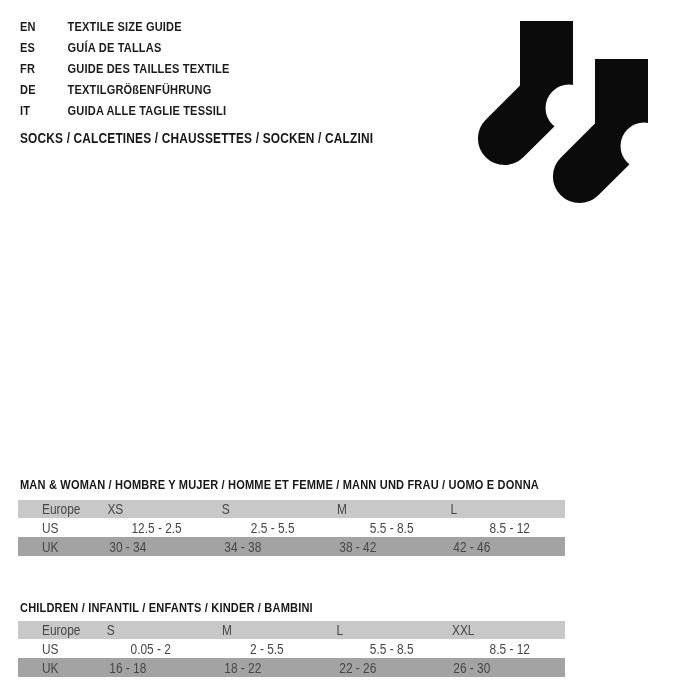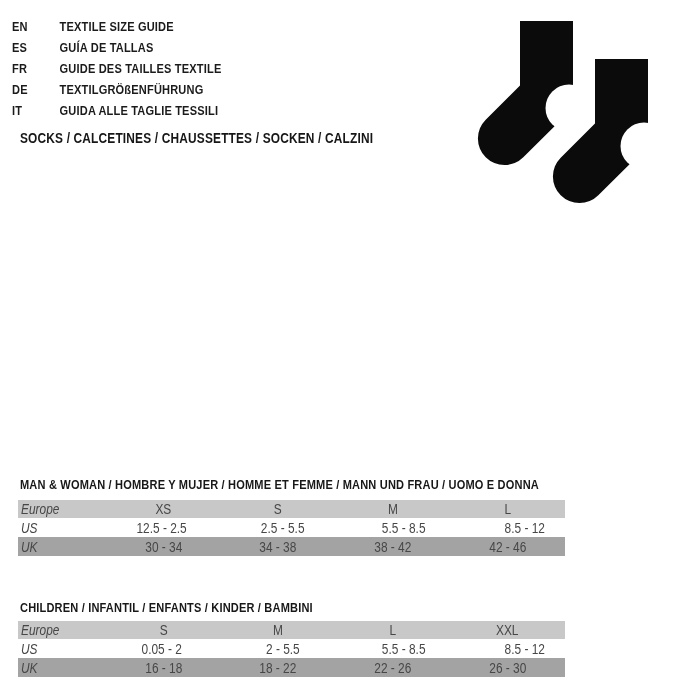--- a/index.html
+++ b/index.html
@@ -10,21 +10,21 @@
     background: #ffffff;
     overflow: hidden;
     font-family: "Liberation Sans", sans-serif;
   }
 
   
   .cond-l { display: inline-block; transform: scaleX(0.85); transform-origin: 0 50%; white-space: nowrap; }
   .cond-c { display: inline-block; transform: scaleX(0.85); transform-origin: 50% 50%; white-space: nowrap; }
 
   
-  #lang-block { position: absolute; left: 12px; top: 16px; }
+  #lang-block { position: absolute; left: 20px; top: 16px; }
   .lang-line {
     display: flex; align-items: center; height: 21px;
     font-size: 13px; font-weight: 700; color: #1b1b1b;
     transform: scaleX(0.85); transform-origin: 0 50%; white-space: nowrap;
     letter-spacing: 0.2px;
   }
   .lang-code { width: 56px; }
 
   
   #category-line {
@@ -50,22 +50,22 @@
   #table2-title { top: 599px; }
 
   .size-table { position: absolute; left: 18px; width: 547px; }
   #table1 { top: 500px; }
   #table2 { top: 621px; }
 
   .t-row { display: flex; align-items: center; font-size: 14px; color: #474747; }
   .t-row.head { height: 18px; background: #c8c8c8; }
   .t-row.body-a { height: 19px; background: #ffffff; gap: 41px; }
   .t-row.body-b { height: 19px; background: #a3a3a3; }
-  .c0 { width: 88px; padding-left: 3px; box-sizing: border-box; text-align: left; font-style: italic; }
-  .c  { width: 114.75px; text-align: center; }
+  .c0 { width: 88px; padding-left: 24px; box-sizing: border-box; text-align: left; }
+  .c  { width: 114.75px; text-align: left; }
 </style>
 </head>
 <body>
 
 <div id="canvas">
 
   <div id="lang-block">
     <div class="lang-line">
       <span class="lang-code">EN</span>
       <span class="lang-label">TEXTILE SIZE GUIDE</span>

